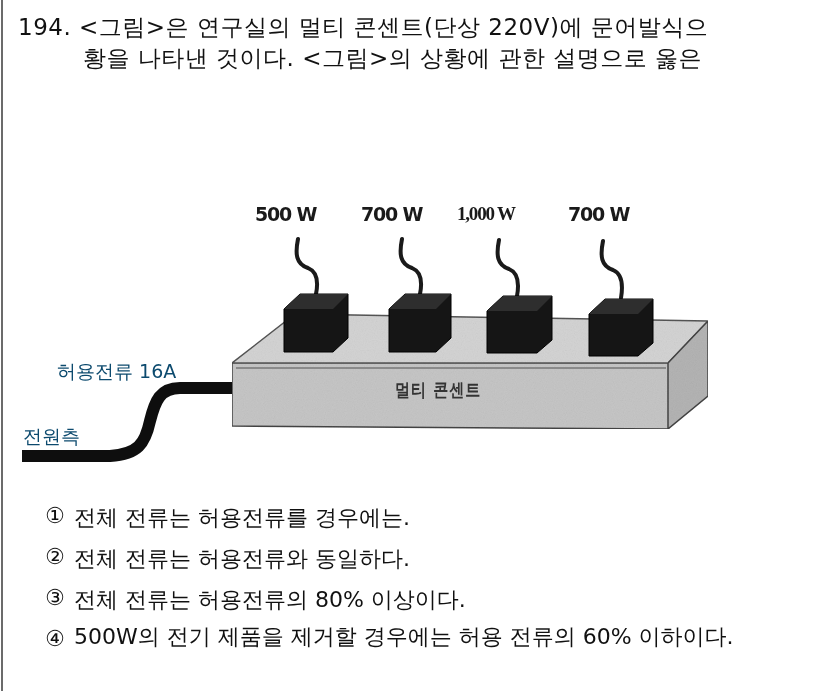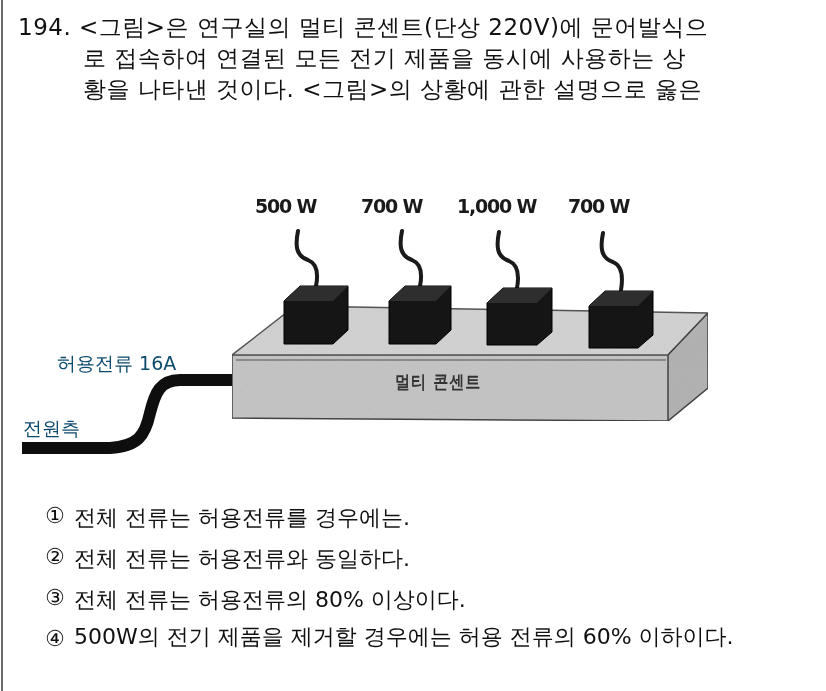--- a/index.html
+++ b/index.html
@@ -2,40 +2,39 @@
 <html><head>
 <meta charset="utf-8">
 <style>
   html, body { margin: 0; padding: 0; background: #ffffff; }
   body { width: 826px; height: 691px; position: relative; overflow: hidden;
          font-family: "DejaVu Sans", "Liberation Sans", sans-serif; color: #111; }
   .frame-left { position: absolute; left: 1px; top: 0; width: 2px; height: 691px; background: #6b6b6b; }
   .question { position: absolute; left: 18px; top: 12px; width: 790px; font-size: 23px; line-height: 31px; letter-spacing: 0.5px; }
   .q-line { display: block; white-space: nowrap; }
   .q-indent { padding-left: 65px; }
-  .figure { position: absolute; left: 0; top: 168px; width: 826px; height: 310px; }
+  .figure { position: absolute; left: 0; top: 176px; width: 826px; height: 310px; }
   .figure svg { position: absolute; left: 0; top: 0; }
   .watt-label { position: absolute; top: 27px; font-family: "DejaVu Sans", sans-serif; font-weight: bold; font-size: 19px; letter-spacing: -1.2px; color: #1a1a1a; }
   .fig-text { position: absolute; font-size: 19px; color: #0c4a6e; }
   .strip-label { position: absolute; left: 395px; top: 205px; font-size: 15px; font-weight: bold; color: #333; letter-spacing: 1px; transform: scaleY(1.2); }
   .options { position: absolute; left: 45px; top: 503px; width: 760px; font-size: 22px; }
   .opt { display: flex; align-items: flex-start; height: 41px; }
   .opt .num { width: 29px; flex: none; }
   .opt .txt { white-space: nowrap; }
   .opt4 { height: auto; }
   .opt4 .txt { white-space: normal; width: 700px; line-height: 33px; margin-top: -6px; }
 </style>
 </head>
 <body>
 
 <div class="frame-left"></div>
 
 <div class="question">
   <span class="q-line"><span>194.</span> <span>&lt;그림&gt;은 연구실의 멀티 콘센트(단상 220V)에 문어발식으</span></span>
-  <span class="q-line q-indent">로 접속하여 연결된 모든 전기 제품을 동시에 사용하는 상</span>
   <span class="q-line q-indent">황을 나타낸 것이다. &lt;그림&gt;의 상황에 관한 설명으로 옳은</span>
 </div>
 
 <div class="figure">
   <svg width="826" height="310" viewBox="0 180 826 310">
     <defs>
       <filter id="grain" x="0" y="0" width="100%" height="100%">
         <feTurbulence type="fractalNoise" baseFrequency="0.9" numOctaves="2" result="n"></feTurbulence>
         <feColorMatrix type="saturate" values="0"></feColorMatrix>
         <feComponentTransfer>
@@ -71,21 +70,21 @@
     <g fill="#2e2e2e">
       <polygon points="284,313 300,298 348,298 333,313"></polygon>
       <polygon points="389,313 405,298 451,298 436,313"></polygon>
       <polygon points="487,315 503,300 552,300 537,315"></polygon>
       <polygon points="589,318 605,303 653,303 638,318"></polygon>
     </g>
   </svg>
 
   <span class="watt-label" style="left:255px;">500 W</span>
   <span class="watt-label" style="left:361px;">700 W</span>
-  <span class="watt-label" style="left:457px;">1,000 W</span>
+  <span class="watt-label" style="left:457px;font-family:Liberation Serif, serif;">1,000 W</span>
   <span class="watt-label" style="left:568px;">700 W</span>
 
   <span class="fig-text" style="left:57px; top:183px;">허용전류 16A</span>
   <span class="fig-text" style="left:23px; top:248px;">전원측</span>
   <span class="strip-label">멀티 콘센트</span>
 </div>
 
 <div class="options">
   <div class="opt">
     <span class="num">①</span>

